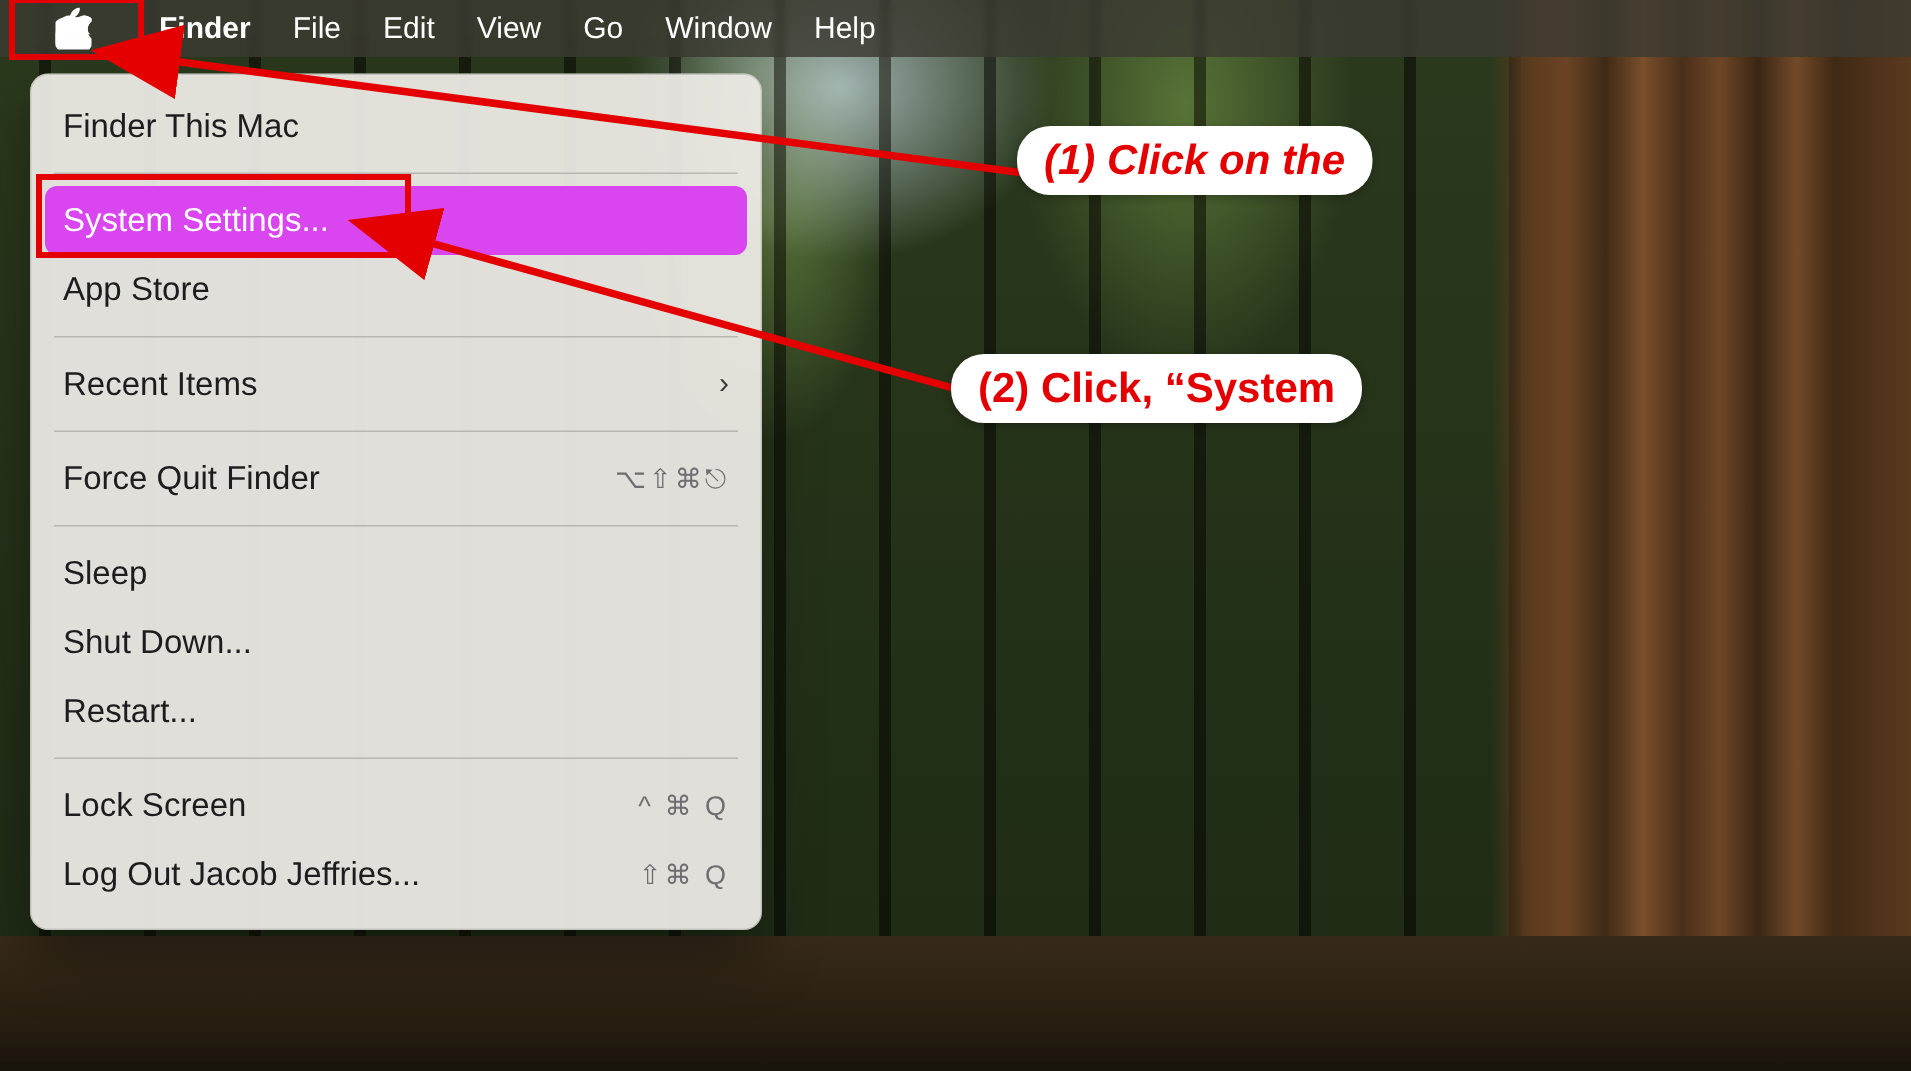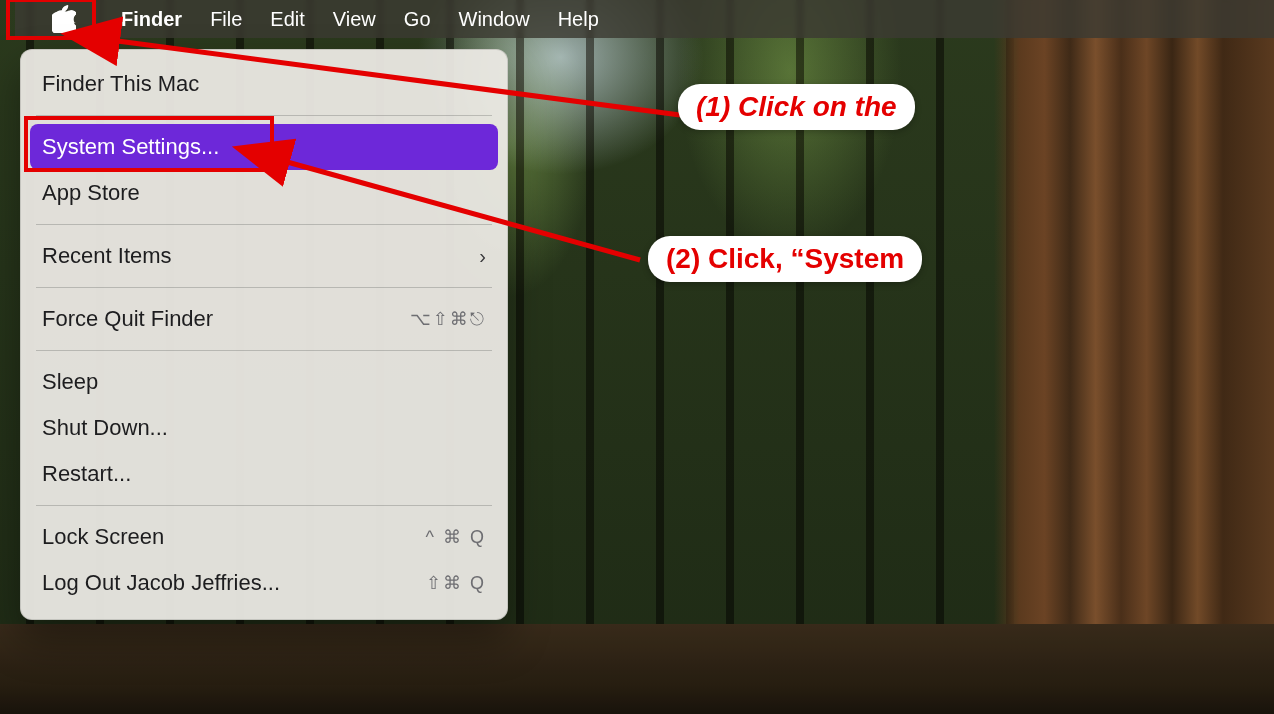--- a/index.html
+++ b/index.html
@@ -24,21 +24,21 @@
     background-blend-mode: normal, multiply, screen, screen, screen, normal;
   }
   .floor {
     position:absolute; left:0; right:0; bottom:0; height:90px;
     background: linear-gradient(#3e2f1d, #2a2012 70%, #1b150c);
     filter: brightness(0.9);
   }
 
   
   .menubar {
-    position: absolute; top: 0; left: 15px; right: 0; height: 38px;
+    position: absolute; top: 0; left: 0; right: 0; height: 38px;
     display: flex; align-items: center;
     padding: 0 8px 0 6px;
     background: rgba(60,58,50,0.82);
     backdrop-filter: blur(2px);
     color: #fff;
     font-size: 20px;
     font-weight: 500;
     gap: 0;
   }
   .menubar .item {
@@ -71,21 +71,21 @@
     color: #1d1d1f;
   }
   .menu .row {
     display:flex; align-items:center; justify-content:space-between;
     height: 46px;
     padding: 0 22px 0 22px;
     font-size: 22px;
     cursor: default;
   }
   .menu .row.highlight {
-    background: #6d28d9;
+    background: #d946ef;
     color: #fff;
     border-radius: 8px;
     margin: 0 10px;
     padding: 0 12px;
   }
   .menu .row .shortcut {
     font-size: 18px; color:#6e6e72; letter-spacing: 2px;
     display:flex; align-items:center; gap:2px;
   }
   .menu hr.sep {
@@ -188,15 +188,15 @@
       <polygon points="0 0, 12 5, 0 10" fill="#e40000"></polygon>
     </marker>
   </defs>
   <line x1="680" y1="115" x2="110" y2="40" stroke="#e40000" stroke-width="5" marker-end="url(#arrowhead)"></line>
   <line x1="640" y1="260" x2="280" y2="160" stroke="#e40000" stroke-width="5" marker-end="url(#arrowhead)"></line>
 </svg>
 
 <div class="callout" style="left:678px; top:84px;font-style:italic;">
   <span class="bubble">(1) Click on the</span><br>
 </div>
-<div class="callout" style="left:648px; top:236px;">
+<div class="callout" style="left:634px; top:236px;">
   <span class="bubble">(2) Click, “System</span><br>
 </div>
 
 </body></html>

